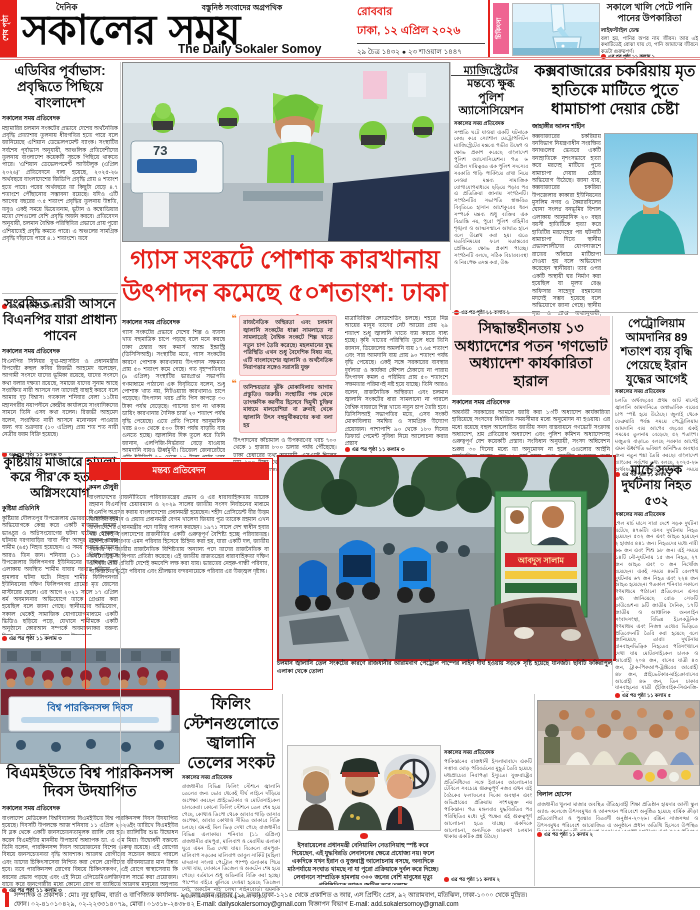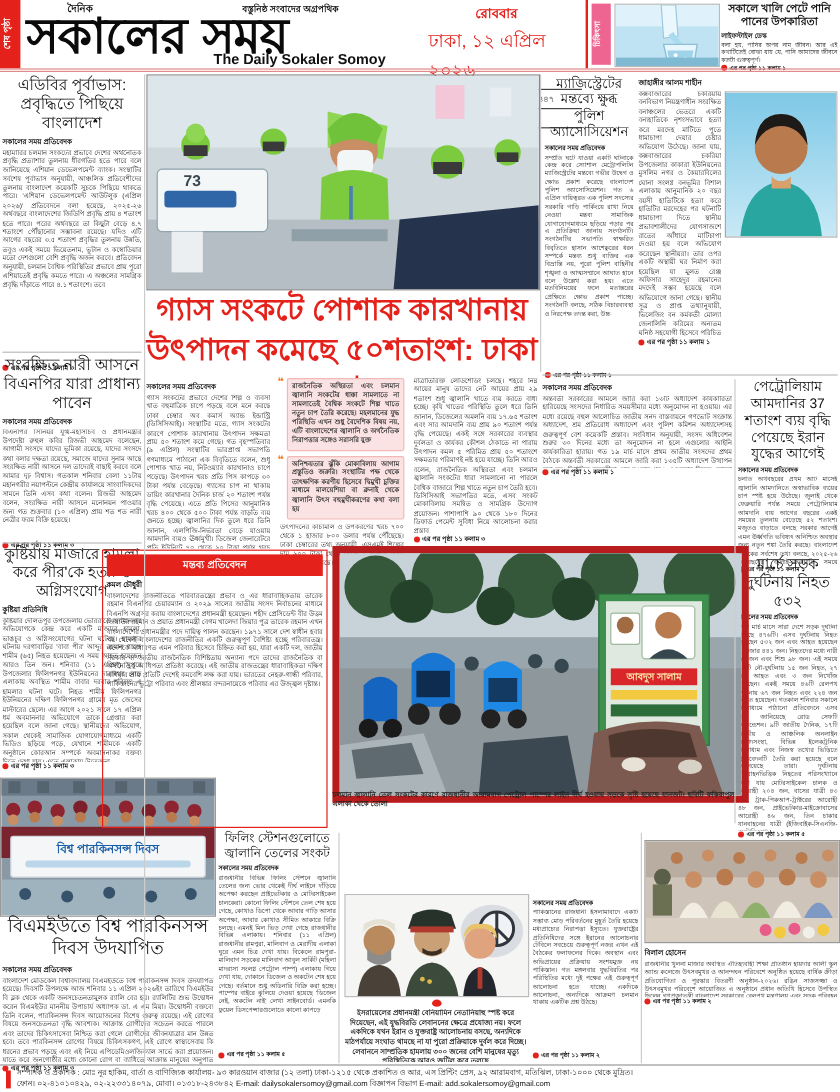--- a/index.html
+++ b/index.html
@@ -1,19 +1,19 @@
 <!DOCTYPE html>
 <html><head>
 <meta charset="utf-8">
 <style>
   html,body{margin:0;padding:0;background:#fff;}
   .page{position:relative;width:700px;height:910px;background:#fff;overflow:hidden;
         font-family:"Liberation Sans","DejaVu Sans",sans-serif;color:#111;}
   .abs{position:absolute;}
-  .hl{font-weight:normal;color:#0d0d0d;text-align:center;line-height:1.22;}
+  .hl{font-weight:bold;color:#0d0d0d;text-align:center;line-height:1.22;}
   .hl-red{font-weight:bold;color:#e5211b;text-align:center;line-height:1.3;}
   .byline{font-size:6px;font-weight:bold;color:#000;margin:2px 0 1px 0;}
   .body-text{font-size:5.6px;line-height:1.32;text-align:justify;color:#1c1c1c;overflow:hidden;}
   .jump{font-size:5.4px;font-weight:bold;color:#000;}
   .jump .jmark{display:inline-block;width:5px;height:5px;background:#e5211b;border-radius:50%;
                vertical-align:middle;margin-right:2px;}
   .vtext{writing-mode:vertical-rl;transform:rotate(180deg);text-align:center;}
   .rule-h{position:absolute;height:1px;background:#bbb;}
   .rule-v{position:absolute;width:1px;background:#ccc;}
   .photo{border:1px solid #999;overflow:hidden;}
@@ -37,22 +37,22 @@
   <div class="abs" style="left:56px;top:1px;font-size:8.5px;font-weight:bold;">দৈনিক</div>
 
   <div class="abs" style="left:22px;top:-2px;width:335px;font-size:41px;font-weight:bold;color:#0a0a0a;
               font-family:'DejaVu Sans',sans-serif;letter-spacing:-1px;white-space:nowrap;">সকালের সময়</div>
 
   <div class="abs" style="left:178px;top:42px;font-size:12px;font-weight:bold;color:#111;">The Daily Sokaler Somoy</div>
 
   <div class="abs" style="left:162px;top:2px;width:160px;text-align:center;font-size:7.5px;font-weight:bold;">বস্তুনিষ্ঠ সংবাদের অগ্রপথিক</div>
 
   <div class="abs" style="left:357px;top:3px;width:128px;">
-    <div style="font-size:11px;font-weight:bold;color:#e5211b;margin-left:39px;">রোববার</div>
-    <div style="font-size:15px;font-weight:normal;color:#e5211b;padding-bottom:2px;">ঢাকা, ১২ এপ্রিল ২০২৬</div>
+    <div style="font-size:11px;font-weight:bold;color:#e5211b;">রোববার</div>
+    <div style="font-size:11px;font-weight:bold;color:#e5211b;padding-bottom:2px;">ঢাকা, ১২ এপ্রিল ২০২৬</div>
     <div class="dateline">২৯ চৈত্র ১৪৩২ ● ২৩ শাওয়াল ১৪৪৭</div>
     <div class="dateline">বর্ষ ১০, সংখ্যা ১০৪</div>
     <div class="dateline">
       <span>১২ পৃষ্ঠা</span>
       <span class="price-circle" style="margin:0 3px;">৮</span>
       <span>মূল্য</span>
     </div>
   </div>
 
   <div class="abs" style="left:488px;top:0;width:2px;height:57px;background:#e5211b;"></div>
@@ -226,20 +226,21 @@
 
   <div class="abs" style="left:454px;top:64px;width:74px;">
     <div class="hl" style="font-size:11px;">ম্যাজিস্ট্রেটের মন্তব্যে ক্ষুব্ধ পুলিশ অ্যাসোসিয়েশন</div>
     <div class="byline" style="font-size:5.2px;">সকালের সময় প্রতিবেদক</div>
     <div class="body-text" style="height:180px;font-size:5.2px;">সম্প্রতি ঘটে যাওয়া একটি ঘটনাকে কেন্দ্র করে স্যোশাল মেট্রোপলিটন ম্যাজিস্ট্রেটের মন্তব্যে গভীর উদ্বেগ ও ক্ষোভ প্রকাশ করেছে বাংলাদেশ পুলিশ অ্যাসোসিয়েশন। গত ৬ এপ্রিল দায়িত্বরত এক পুলিশ সদস্যের সরকারি গাড়ি পার্কিংয়ে রাখা নিয়ে নেওয়া মন্তব্য সামাজিক যোগাযোগমাধ্যমে ছড়িয়ে পড়ার পর এ প্রতিক্রিয়া জানায় সংগঠনটি। সংগঠনটির সভাপতি স্বাক্ষরিত বিবৃতিতে হাসান আশেকুরের ধরন সম্পর্কে মন্তব্য শুধু ব্যক্তির এক বিভ্রান্তি নয়, পুরো পুলিশ বাহিনীর শৃঙ্খলা ও আত্মসম্মানে আঘাত হানে বলে উল্লেখ করা হয়। এতে মতবিনিময়ের ফলে মতান্তরের প্রেক্ষিতে ক্ষোভ প্রকাশ পাচ্ছে। সংগঠনটি বলছে, সঠিক বিচারব্যবস্থা ও নিরপেক্ষ তদন্ত করা, উচ্চ</div>
     <div class="jump" style="font-size:5px;">
       <span class="jmark"></span><span>এর পর পৃষ্ঠা ১১ কলাম ১</span></div>
   </div>
 
   <div class="abs" style="left:532px;top:62px;width:166px;">
+    <div class="hl" style="font-size:15.5px;">কক্সবাজারের চকরিয়ায় মৃত হাতিকে মাটিতে পুতে ধামাচাপা দেয়ার চেষ্টা</div>
     <div class="byline">জাহাঙ্গীর আলম শাহীন</div>
     <div style="overflow:hidden;">
       <div class="photo abs" style="position:relative;float:right;width:92px;height:120px;margin:0 0 2px 3px;border:1px solid #aaa;">
         <svg width="92" height="120" viewBox="0 0 92 120">
           <defs>
             <linearGradient id="sky" x1="0" y1="0" x2="0" y2="1">
               <stop offset="0" stop-color="#7ec8e6"></stop>
                 <stop offset="1" stop-color="#c8e9f6"></stop>
             </linearGradient>
           </defs>
@@ -250,49 +251,50 @@
           <path d="M38 70 Q46 78 54 70 L54 80 L38 80 Z" fill="#d9a06b"></path>
         </svg>
       </div>
       <div class="body-text" style="height:206px;">কক্সবাজারের চকরিয়ায় বনবিভাগ নিয়ন্ত্রণাধীন সংরক্ষিত বনাঞ্চলের ভেতরে একটি বন্যহাতিকে নৃশংসভাবে হত্যা করে মরদেহ মাটিতে পুতে ধামাচাপা দেয়ার চেষ্টার অভিযোগ উঠেছে। জানা যায়, কক্সবাজারের চকরিয়া উপজেলার কাকারা ইউনিয়নের মুসলিম নগর ও কৈয়ারবিলের ঘোনা সংলগ্ন বনভূমির বিশাল এলাকায় আনুমানিক ২০ বছর বয়সী হাতিটিকে হত্যা করে হাতিটির মরদেহের পর ঘটনাটি ধামাচাপা দিতে স্থানীয় প্রভাবশালীদের যোগসাজশে রাতের আঁধারে মাটিচাপা দেওয়া হয় বলে অভিযোগ করেছেন স্থানীয়রা। তার ওপর একটি অস্থায়ী ঘর নির্মাণ করা হয়েছিল যা মূলত রেঞ্জ অফিসার সাহেদুর রহমানের মদদেই সম্ভব হয়েছে বলে অভিযোগে জানা গেছে। স্থানীয় সূত্র ও প্রাপ্ত তথ্যানুযায়ী, ভিলেজিং বন কর্মকর্তী মোল্যা জেনালিনি করিমের অন্যতম ঘনিষ্ঠ সহযোগী হিসেবে পরিচিত রেঞ্জ কর্মকর্তা সাহেদুর রহমান। তিনি অবৈধভাবে ঘর নির্মাণের সুযোগ করে দিতে কিছুদিন আগে ৫ লক্ষ টাকা উৎকোচ গ্রহণের মাধ্যমে বনের পরীরতে অপরাধীদের অভয়ারণ্য তৈরিতে সহযোগিতাও করেন। গত ২৬ মার্চ বৃহস্পতিবার বন বিভাগের টহল আসা কর্মকর্তারা দুর্যোগের মৃত হওয়া পুলিশ এই ঘটতির নিচ থেকে হাতিটির দেহ উদ্ধার করেন। স্থানীয় বন কর্মকর্তাদের প্রাথমিক ধারণা অনুযায়ী হাতিটিকে গুলি</div>
     </div>
     <div class="jump">
       <span class="jmark"></span><span>এর পর পৃষ্ঠা ১১ কলাম ১</span></div>
   </div>
 
   <div class="abs" style="left:452px;top:316px;width:158px;">
+    <div class="hl" style="font-size:14.5px;background:#fbdede;padding:4px 2px;">সিদ্ধান্তহীনতায় ১৩ অধ্যাদেশের পতন 'গণভোট অধ্যাদেশ' কার্যকারিতা হারাল</div>
     <div class="byline">সকালের সময় প্রতিবেদক</div>
     <div class="body-text" style="height:60px;">অন্তর্বর্তী সরকারের আমলে জারি করা ১৩টি অধ্যাদেশ কার্যকারিতা হারিয়েছে সংসদের নির্ধারিত সময়সীমার মধ্যে অনুমোদন না হওয়ায়। এর মধ্যে রয়েছে বহুল আলোচিত জাতীয় সনদ বাস্তবায়নে গণভোট সংক্রান্ত অধ্যাদেশ, শ্রম প্রতিরোধ অধ্যাদেশ এবং পুলিশ কমিশন অধ্যাদেশসহ গুরুত্বপূর্ণ বেশ কয়েকটি প্রস্তাব। সংবিধান অনুযায়ী, সংসদ অধিবেশন শুরুর ৩০ দিনের মধ্যে তা অনুমোদন না হলে এগুলোর আইনি কার্যকারিতা হারায়। গত ১৯ মার্চ মাসে প্রথম জাতীয় সংসদের প্রথম বৈঠকে অন্তর্বর্তী সরকারের আমলে জারি করা ১৩৫টি অধ্যাদেশ উত্থাপন করা হয়। নির্ধারিত সময়সীমা শেষ হওয়ার পরও এগুলোর বিষয়ে কোনো অনুমোদন বা অননুমোদনের প্রস্তাব সংসদে আনা হয়নি। ফলে, ফেব্রুয়ারি জুলাই জাতীয় সনদের সংবিধান সম্পর্কিত প্রস্তাব বাস্তবায়নের জন্য গণভোট</div>
     <div class="jump">
       <span class="jmark"></span><span>এর পর পৃষ্ঠা ১১ কলাম ১</span></div>
   </div>
 
   <div class="abs" style="left:615px;top:316px;width:83px;">
-    <div class="hl" style="font-size:11.5px;">পেট্রোলিয়াম আমদানির 37 শতাংশ ব্যয় বৃদ্ধি পেয়েছে ইরান যুদ্ধের আগেই</div>
+    <div class="hl" style="font-size:11.5px;">পেট্রোলিয়াম আমদানির 89 শতাংশ ব্যয় বৃদ্ধি পেয়েছে ইরান যুদ্ধের আগেই</div>
     <div class="byline" style="font-size:5.2px;">সকালের সময় প্রতিবেদক</div>
     <div class="body-text" style="height:74px;font-size:5.2px;">চলতি অর্থবছরের প্রথম আট মাসেই জ্বালানি আমদানিতে অস্বাভাবিক ব্যয়ের চাপ স্পষ্ট হয়ে উঠেছে। জুলাই থেকে ফেব্রুয়ারি পর্যন্ত সময়ে পেট্রোলিয়াম আমদানি ব্যয় আগের বছরের একই সময়ের তুলনায় বেড়েছে ৫২ শতাংশ। মজুতও বাড়াতে বলছে সরকার আগেই এমন ঊর্ধ্বগতি ভবিষ্যৎ অনিশ্চিত অবস্থার জন্য নতুন শঙ্কা তৈরি করছে। বাংলাদেশ ব্যাংকের সর্বশেষ তথ্য বলছে, ২০২৫-২৬ অর্থবছরের জুলাই-ফেব্রুয়ারি সময়ে অপরিশোধিত তেল ও পেট্রোলিয়াম, তেল এন্ড লুব্রিকেন্ট (পিওএল) আমদানিতে মোট ব্যয় দাঁড়িয়েছে সাড়ে ৫ বিলিয়ন ডলার।</div>
     <div class="jump" style="font-size:5px;">
       <span class="jmark"></span><span>এর পর পৃষ্ঠা ১১ কলাম ১</span></div>
   </div>
 
   <div class="abs" style="left:615px;top:463px;width:83px;">
     <div class="hl" style="font-size:12.5px;">মার্চে সড়ক দুর্ঘটনায় নিহত ৫৩২</div>
     <div class="byline" style="font-size:5.2px;">সকালের সময় প্রতিবেদক</div>
     <div class="body-text" style="height:172px;font-size:5.2px;">গেল মার্চ মাসে সারা দেশে সড়ক দুর্ঘটনা ঘটেছে ৪৭৬টি। এসব দুর্ঘটনায় নিহত হয়েছেন ৫৩২ জন এবং আহত হয়েছেন ২ হাজার ৪৪১ জন। নিহতদের মধ্যে নারী ৬৬ জন এবং শিশু ৯৮ জন। এই সময়ে ১৪টি নৌ-দুর্ঘটনায় ১৫ জন নিহত, ২৭ জন আহত এবং ৩ জন নিখোঁজ রয়েছেন। একই সময়ে ৪৬টি রেলপথ দুর্ঘটনায় ৬৭ জন নিহত এবং ২২৪ জন আহত হয়েছেন। গতকাল শনিবার সকালে গণমাধ্যমে পাঠানো প্রতিবেদনে এসব তথ্য জানিয়েছে রোড সেফটি ফাউন্ডেশন। ৯টি জাতীয় দৈনিক, ১৭টি জাতীয় ও আঞ্চলিক অনলাইন সংবাদসংস্থা, বিভিন্ন ইলেকট্রনিক গণমাধ্যম এবং নিজস্ব তথ্যের ভিত্তিতে প্রতিবেদনটি তৈরি করা হয়েছে বলে জানিয়েছে তারা। দুর্ঘটনায় যানবাহনভিত্তিক নিহতের পরিসংখ্যানে দেখা যায় মোটরসাইকেল চালক ও আরোহী ২০৪ জন, বাসের যাত্রী ৪৩ জন, ট্রাক-পিকআপ-ট্রাক্টরের আরোহী ৪৮ জন, প্রাইভেটকার-মাইক্রোবাসের আরোহী ৪৬ জন, তিন চাকার যানবাহনের যাত্রী (ইজিবাইক-সিএনজি-অটোরিকশা)-</div>
     <div class="jump" style="font-size:5px;">
       <span class="jmark"></span><span>এর পর পৃষ্ঠা ১১ কলাম ৫</span></div>
   </div>
 
   <div class="abs" style="left:85px;top:458px;width:188px;height:232px;border:1.5px solid #e5211b;padding:3px;box-sizing:border-box;">
     <div style="background:#e5211b;color:#fff;font-size:8.5px;font-weight:bold;text-align:center;padding:2px 0;">মন্তব্য প্রতিবেদন</div>
     <div class="byline">কমল চৌধুরী</div>
     <div class="body-text" style="height:158px;">বাংলাদেশের রাজনীতিতে পরিবারতন্ত্রের প্রভাব ও এর ধারাবাহিকতায় তারেক রহমান বিএনপির চেয়ারম্যান ও ২০২৯ সালের জাতীয় সংসদ নির্বাচনের মাধ্যমে বিএনপি অগ্রসর করায় বাংলাদেশের প্রধানমন্ত্রী হয়েছেন। শহীদ প্রেসিডেন্ট বীর উত্তম জিয়াউর রহমান ও প্রয়াত প্রধানমন্ত্রী বেগম খালেদা জিয়ার পুত্র তারেক রহমান এখন বাংলাদেশের প্রধানমন্ত্রীর পদে দায়িত্ব পালন করছেন। ১৯৭১ সালে দেশ স্বাধীন হবার পর থেকেই বাংলাদেশের রাজনীতির একটি গুরুত্বপূর্ণ বৈশিষ্ট্য হচ্ছে পরিবারতন্ত্র। এদেশকে সাধারণত এমন পরিবার হিসেবে চিহ্নিত করা হয়, যারা একটি দল, জাতীয় সরকার বা জাতীয় রাজনৈতিক বিশিষ্টতায় অন্যান্য পদে তাদের রাজনৈতিক বা অর্থনৈতিক আধিপত্য প্রতিষ্ঠা করেছে। এই জাতীয় রাজতন্ত্রের ধারাবাহিকতা দক্ষিণ এশিয়ার প্রায় প্রতিটি দেশেই কমবেশি লক্ষ করা যায়। ভারতের নেহরু-গান্ধী পরিবার, পাকিস্তানের ভুট্টো পরিবার এবং শ্রীলঙ্কার বন্দরনায়েকে পরিবার এর উজ্জ্বল দৃষ্টান্ত।</div>
   </div>
 
-  <div class="abs photo" style="left:277px;top:455px;width:335px;height:202px;border:6px solid #b91c1c;">
+  <div class="abs photo" style="left:277px;top:455px;width:335px;height:202px;border:2px solid #b91c1c;">
     <svg width="335" height="202" viewBox="0 0 335 202">
       <rect width="335" height="202" fill="#9aa6ad"></rect>
       <rect x="0" y="0" width="335" height="70" fill="#c7d3d9"></rect>
       <g fill="#35583a">
         <circle cx="30" cy="28" r="26"></circle>
           <circle cx="90" cy="20" r="30"></circle>
           <circle cx="160" cy="26" r="28"></circle>
         <circle cx="225" cy="18" r="24"></circle>
           <circle cx="300" cy="24" r="30"></circle>
       </g>
@@ -339,21 +341,21 @@
       <ellipse cx="245" cy="176" rx="10" ry="6" fill="#e8e2d6"></ellipse>
       <ellipse cx="292" cy="178" rx="10" ry="6" fill="#d8d2c6"></ellipse>
       <path d="M0 160 L70 150 L90 202 L0 202 Z" fill="#aab4b9"></path>
       <path d="M10 164 L60 158 L70 184 L14 188 Z" fill="#5f6a70"></path>
       <path d="M120 158 L190 152 L200 202 L116 202 Z" fill="#3c4851"></path>
     </svg>
   </div>
   <div class="abs" style="left:277px;top:660px;width:335px;font-size:5.8px;font-weight:bold;line-height:1.3;text-align:justify;color:#222;">চলমান জ্বালানি তেল সংকটের কারণে রাজধানীর আরামবাগ পেট্রোল পাম্পের লাইন দীর্ঘ হওয়ায় সড়কে সৃষ্টি হয়েছে যানজট। ছবিটি ফকিরাপুল এলাকা থেকে তোলা</div>
 
   <div class="abs" style="left:182px;top:694px;width:98px;">
-    <div class="hl" style="font-size:10px;">ফিলিং স্টেশনগুলোতে জ্বালানি তেলের সংকট</div>
+    <div class="hl" style="font-size:16px;">ফিলিং স্টেশনগুলোতে জ্বালানি তেলের সংকট</div>
     <div class="byline" style="font-size:5.2px;">সকালের সময় প্রতিবেদক</div>
     <div class="body-text" style="height:146px;font-size:5.2px;">রাজধানীর বিভিন্ন ফিলিং স্টেশনে জ্বালানি তেলের জন্য ভোর থেকেই দীর্ঘ লাইনে দাঁড়িয়ে অপেক্ষা করছেন প্রাইভেটকার ও মোটরসাইকেল চালকেরা। কোনো ফিলিং স্টেশনে তেল শেষ হয়ে গেছে, কোথাও ডিপো থেকে আবার গাড়ি আসার অপেক্ষা, আবার কোথাও সীমিত আকারে বিক্রি চলছে। এমনই মিল ভিড় দেখা গেছে রাজধানীর বিভিন্ন এলাকায়। শনিবার (১১ এপ্রিল) রাজধানীর রামপুরা, মালিবাগ ও মেরাদীয় এলাকা ঘুরে এমন চিত্র দেখা যায়। বিকেলে রামপুরা-মালিবাগ সড়কের মালিবাগ আবুল সার্কিট (মহিলা মাদরাসা সংলগ্ন পেট্রোল পাম্প) এলাকায় গিয়ে দেখা যায়, দোকানে ডিজেল ও অকটেন শেষ হয়ে গেছে। বর্তমানে শুধু অডিনারি বিক্রি করা হচ্ছে। পাম্পের বাইরে ঝুলিয়ে দেওয়া হয়েছে 'ডিজেল নেই, অকটেন নাই' লেখা সাইনবোর্ড। এমনকি ফুয়েল ডিসপেন্সারগুলোতে কালো কাপড়ে</div>
     <div class="jump" style="font-size:5px;">
       <span class="jmark"></span><span>এর পর পৃষ্ঠা ১১ কলাম ৫</span></div>
   </div>
 
 
   <div class="abs photo" style="left:287px;top:745px;width:152px;height:84px;border:1px solid #bbb;">
     <svg width="152" height="84" viewBox="0 0 152 84">
       <rect width="152" height="84" fill="#f5f5f3"></rect>

